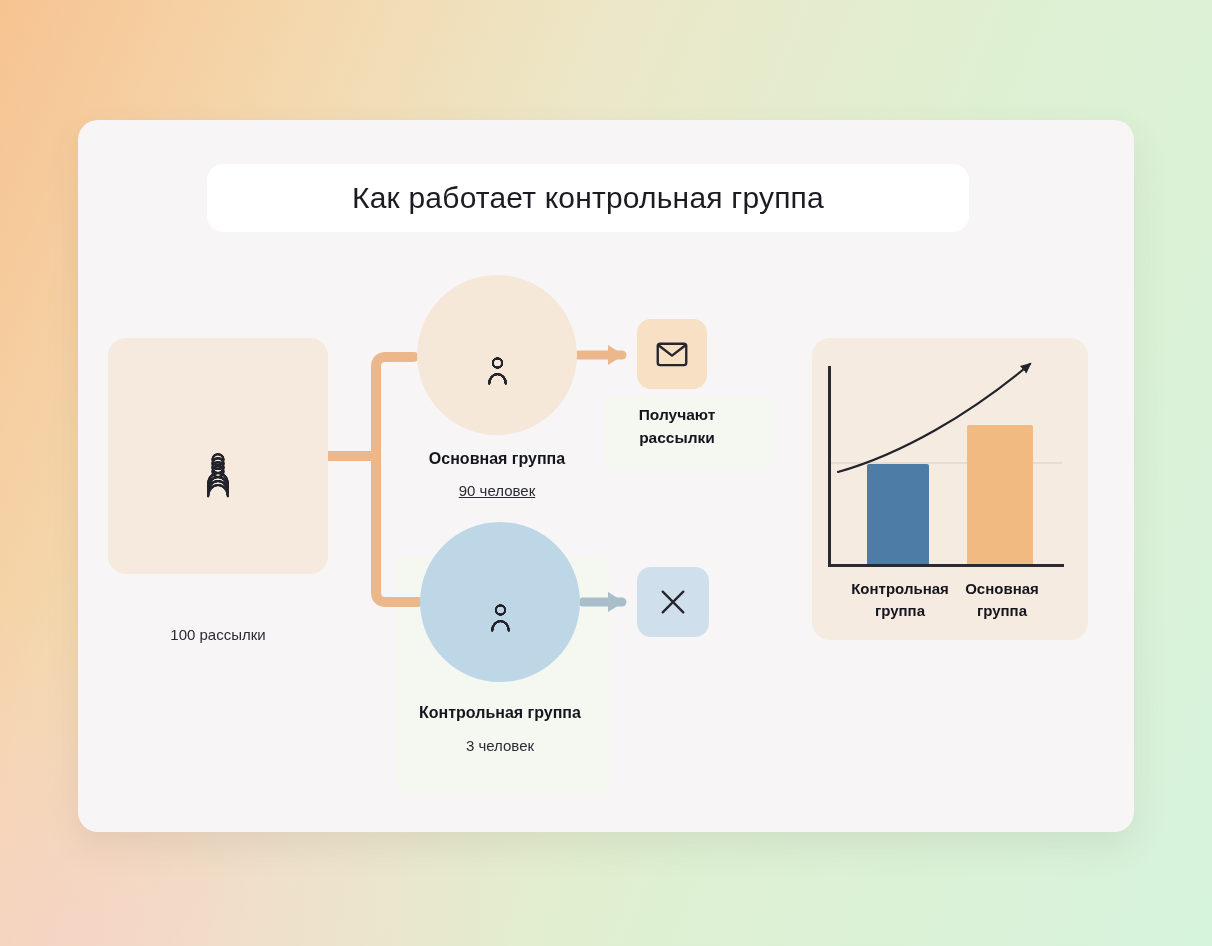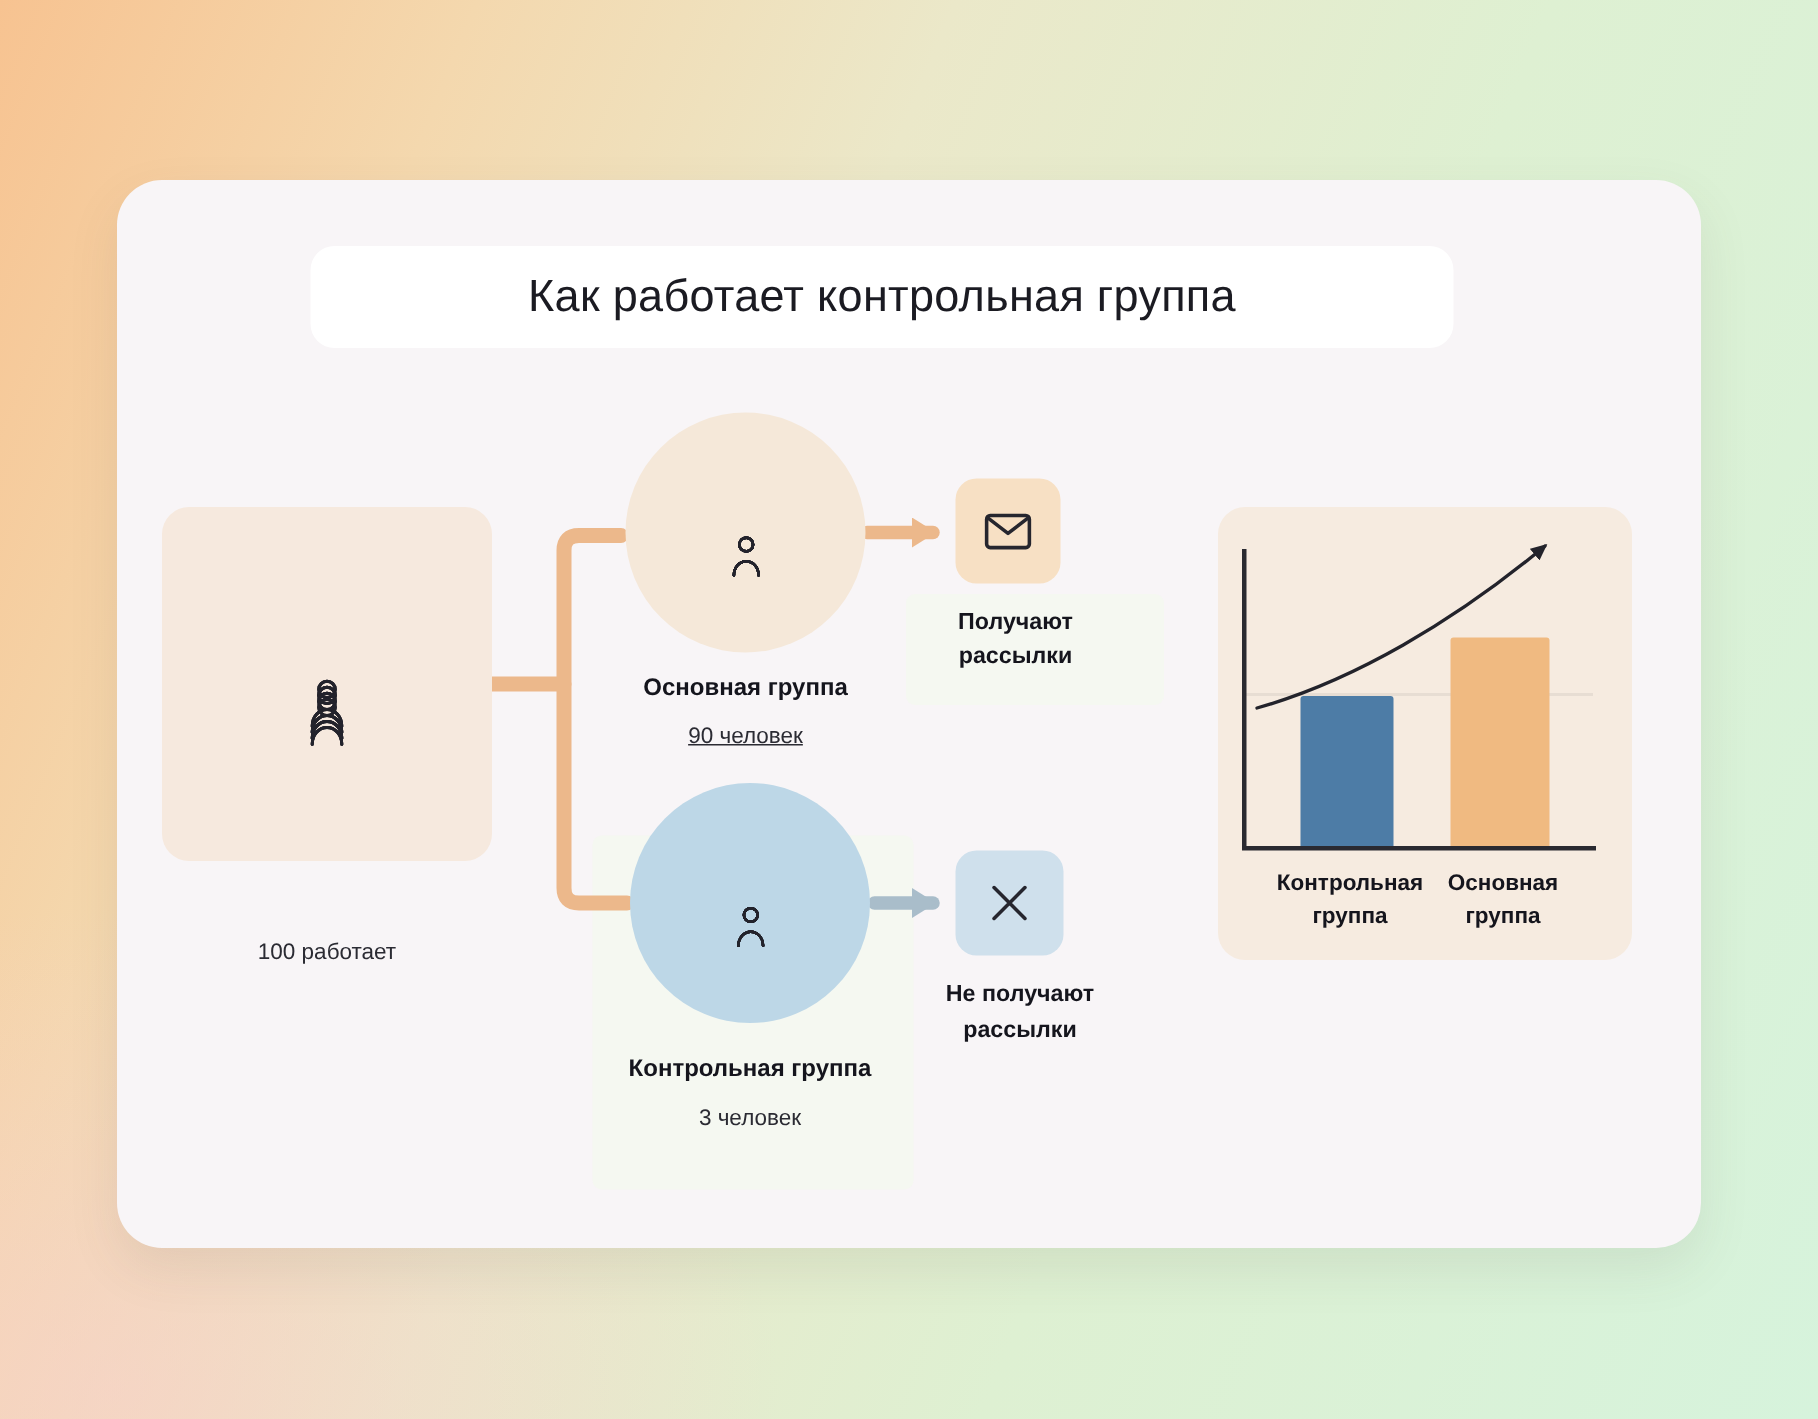--- a/index.html
+++ b/index.html
@@ -7,21 +7,21 @@
     position:relative;
     overflow:hidden;
     font-family:"Liberation Sans","DejaVu Sans",sans-serif;
     color:#1d1d26;
     background:
       radial-gradient(640px 460px at 6% 98%, rgba(249,205,205,0.55), rgba(249,205,205,0) 70%),
       linear-gradient(112deg, #f7c391 0%, #f4d8ae 20%, #ebe8c9 40%, #def0d2 65%, #d6f3dc 100%);
   }
   .card {
     position:absolute; left:78px; top:120px; width:1056px; height:712px;
-    background:#f8f5f7; border-radius:30px;
+    background:#f8f5f7; border-radius:20px;
     box-shadow:0 14px 34px rgba(90,80,70,0.10);
   }
   .card * { position:absolute; box-sizing:border-box; }
 
   .title-box {
     left:129px; top:44px; width:762px; height:68px;
     background:#ffffff; border-radius:16px;
     display:flex; align-items:center; justify-content:center;
   }
   .title-box h1 {
@@ -187,21 +187,21 @@
             <circle cx="12" cy="7.2" r="4.1"></circle>
             <path d="M4.6 25.6a7.4 8.4 0 0 1 14.8 0"></path>
           </svg>
           <svg class="person" viewBox="0 0 24 27">
             <circle cx="12" cy="7.2" r="4.1"></circle>
             <path d="M4.6 25.6a7.4 8.4 0 0 1 14.8 0"></path>
           </svg>
         </div>
       </div>
   </div>
-  <div class="count audience-count">100 работает</div>
+  <div class="count audience-count">100 рассылки</div>
 
   <div class="group-circle main-circle">
       <div class="person-row">
         <svg class="person" viewBox="0 0 24 27">
           <circle cx="12" cy="7.2" r="4.1"></circle>
           <path d="M4.6 25.6a7.4 8.4 0 0 1 14.8 0"></path>
         </svg>
         <svg class="person" viewBox="0 0 24 27">
           <circle cx="12" cy="7.2" r="4.1"></circle>
           <path d="M4.6 25.6a7.4 8.4 0 0 1 14.8 0"></path>
@@ -300,21 +300,20 @@
       </div>
     </div>
   <div class="label control-label">Контрольная группа</div>
   <div class="count control-count">3 человек</div>
 
   <div class="icon-box x-box">
     <svg viewBox="0 0 24 24">
       <path d="M5.5 5.5 L18.5 18.5 M18.5 5.5 L5.5 18.5"></path>
     </svg>
   </div>
-  <div class="outcome outcome-control">Не получают рассылки</div>
 
   <div class="chart-card">
     <div class="gridline"></div>
     <div class="axis-y"></div>
     <div class="axis-x"></div>
     <div class="plot">
       <div class="bar bar-control" style="height: 51%; background: rgb(77, 124, 166);"></div>
       <div class="bar bar-main" style="height: 71%; background: rgb(240, 186, 129);"></div>
     </div>
     <svg class="trend" viewBox="0 0 276 302">

